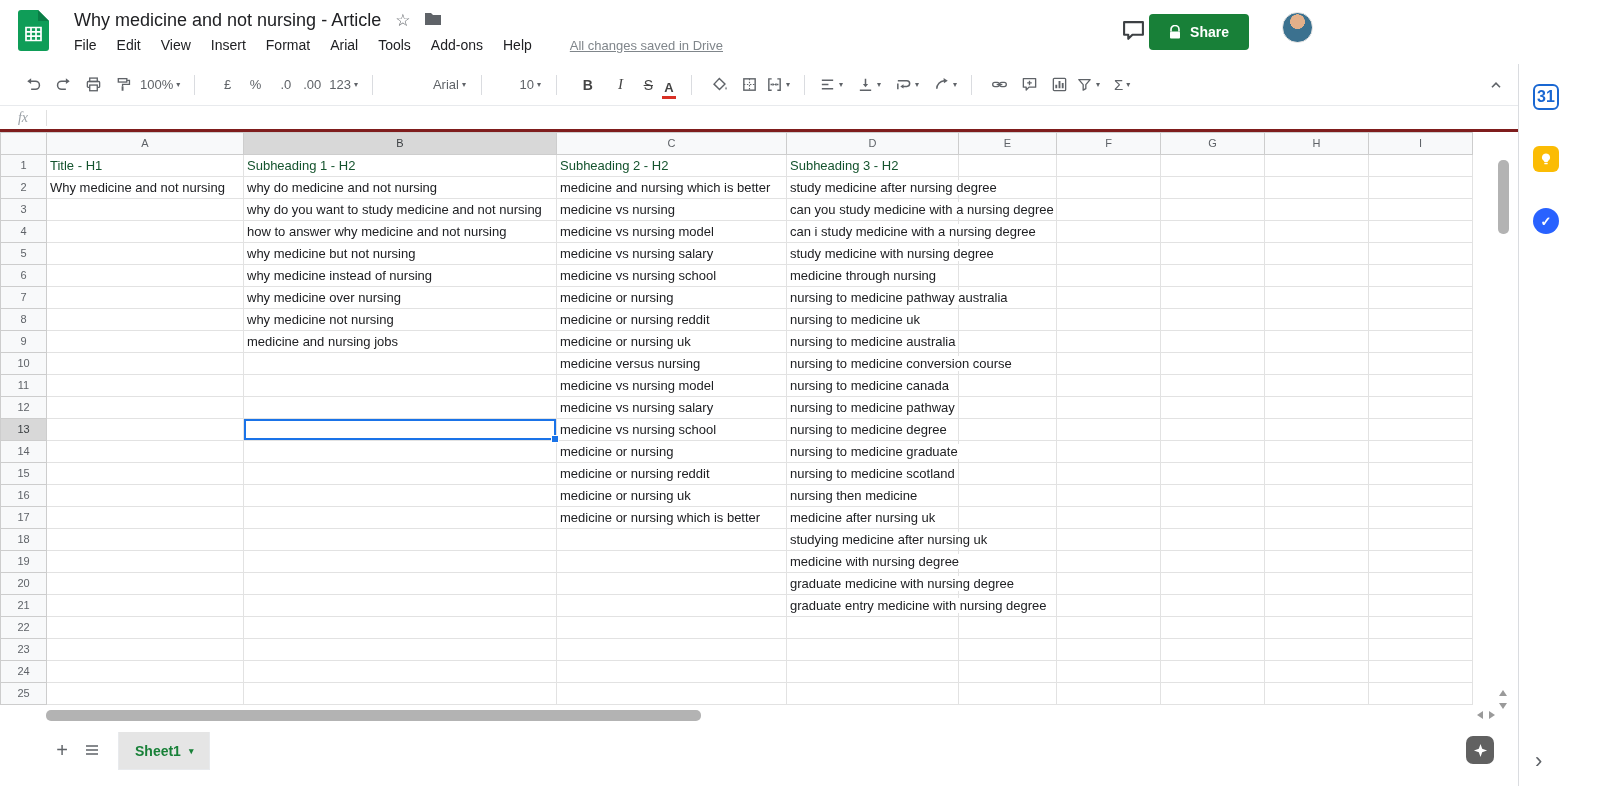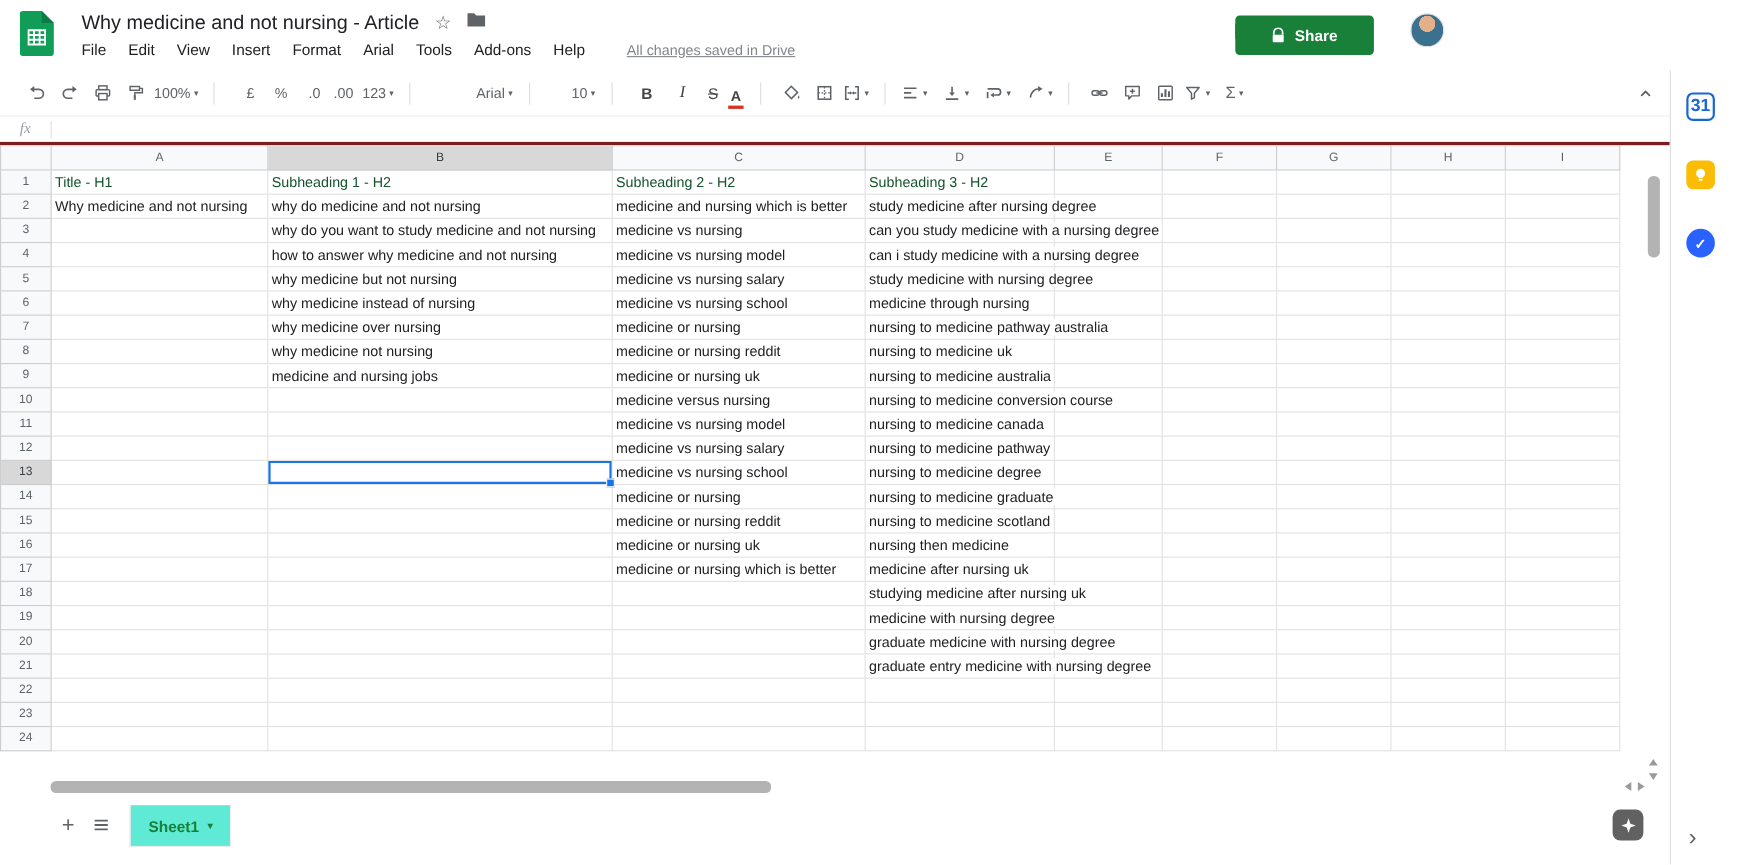--- a/index.html
+++ b/index.html
@@ -11,21 +11,21 @@
   .logo-wrap{position:absolute;left:18px;top:10px}
   .title-block{position:absolute;left:74px;top:10px}
   .title-row{display:flex;align-items:center;gap:14px}
   .doc-title{font-size:18px;color:#202124;white-space:nowrap}
   .star{font-size:17px;color:#5f6368;line-height:1}
   .menu-row{display:flex;align-items:center;margin-top:6px}
   .menu-item{font-size:14px;color:#202124;margin-right:20px;cursor:default}
   .saved-status{font-size:13px;color:#80868b;text-decoration:underline;margin-left:18px;white-space:nowrap}
   .comment-btn{position:absolute;right:214px;top:20px;cursor:pointer}
   .share-btn{position:absolute;right:110px;top:14px;height:36px;display:flex;align-items:center;gap:9px;
-    background:#188038;color:#fff;border:none;border-radius:4px;padding:0 33px;font-size:14px;font-weight:700;
+    background:#188038;color:#fff;border:none;border-radius:4px;padding:0 20px;font-size:14px;font-weight:700;
     font-family:"Liberation Sans",sans-serif;cursor:pointer}
   .avatar{position:absolute;right:46px;top:12px;width:31px;height:31px;border-radius:50%;
     background:radial-gradient(circle at 50% 30%,#e3b08a 0 29%,#3b718f 30% 100%);border:1px solid #e0e0e0}
 
   
   .toolbar{position:absolute;top:64px;left:0;right:82px;height:42px;background:#fff;border-bottom:1px solid #e8eaed;
     display:flex;align-items:center;padding-left:14px;gap:2px}
   .tb{height:28px;min-width:28px;display:flex;align-items:center;justify-content:flex-end;border-radius:3px;
     color:#5f6368;font-size:13px;cursor:pointer;flex:0 0 auto}
   .tb svg{display:block}
@@ -70,21 +70,21 @@
   .tri-down{position:absolute;left:1499px;top:703px;width:0;height:0;border-left:4px solid transparent;border-right:4px solid transparent;border-top:6px solid #9a9a9a}
   .tri-left{position:absolute;left:1477px;top:711px;width:0;height:0;border-top:4px solid transparent;border-bottom:4px solid transparent;border-right:6px solid #9a9a9a}
   .tri-right{position:absolute;left:1489px;top:711px;width:0;height:0;border-top:4px solid transparent;border-bottom:4px solid transparent;border-left:6px solid #9a9a9a}
 
   
   .bottombar{position:absolute;left:0;right:82px;bottom:0;height:60px;background:#fff}
   .add-sheet{position:absolute;left:48px;top:10px;width:28px;height:28px;display:flex;align-items:center;justify-content:center;
     font-size:20px;color:#5f6368;cursor:pointer}
   .all-sheets{position:absolute;left:84px;top:16px;cursor:pointer}
   .sheet-tab{position:absolute;left:118px;top:6px;height:38px;display:flex;align-items:center;gap:8px;padding:0 16px;
-    background:#5eead4;border:1px solid #e8eaed;border-top:none;font-size:14px;font-weight:700;color:#188038;cursor:pointer}
+    background:#e5e5e5;border:1px solid #e8eaed;border-top:none;font-size:14px;font-weight:700;color:#188038;cursor:pointer}
   .tab-caret{font-size:9px;color:#188038}
   .explore-btn{position:absolute;right:24px;top:10px;width:28px;height:28px;background:#616161;border-radius:7px;
     display:flex;align-items:center;justify-content:center;cursor:pointer}
 
   
   .sidepanel{position:absolute;top:64px;right:0;width:82px;bottom:0;background:#fff;border-left:1px solid #dadce0}
   .sp-icons{display:flex;flex-direction:column;align-items:flex-start;padding:20px 0 0 14px;gap:36px}
   .sp-icon{width:26px;height:26px;display:flex;align-items:center;justify-content:center;cursor:pointer}
   .cal{background:#fff;border:2px solid #1967d2;border-radius:6px;color:#1967d2;font-size:16px;font-weight:700}
   .keep{background:#fbbc04;border-radius:6px}
@@ -621,20 +621,32 @@
         <td class="cell"></td>
         <td class="cell"></td>
         <td class="cell"></td>
         <td class="cell"></td>
         <td class="cell"></td>
         <td class="cell"></td>
         <td class="cell"></td>
         <td class="cell"></td>
         <td class="cell"></td>
       </tr>
+      <tr>
+        <td class="rh">25</td>
+        <td class="cell"></td>
+        <td class="cell"></td>
+        <td class="cell"></td>
+        <td class="cell"></td>
+        <td class="cell"></td>
+        <td class="cell"></td>
+        <td class="cell"></td>
+        <td class="cell"></td>
+        <td class="cell"></td>
+      </tr>
     </tbody>
   </table>
 
 <div class="vthumb"></div>
 <div class="hthumb"></div>
 <div class="tri-up"></div>
 <div class="tri-down"></div>
 <div class="tri-left"></div>
 <div class="tri-right"></div>
 

